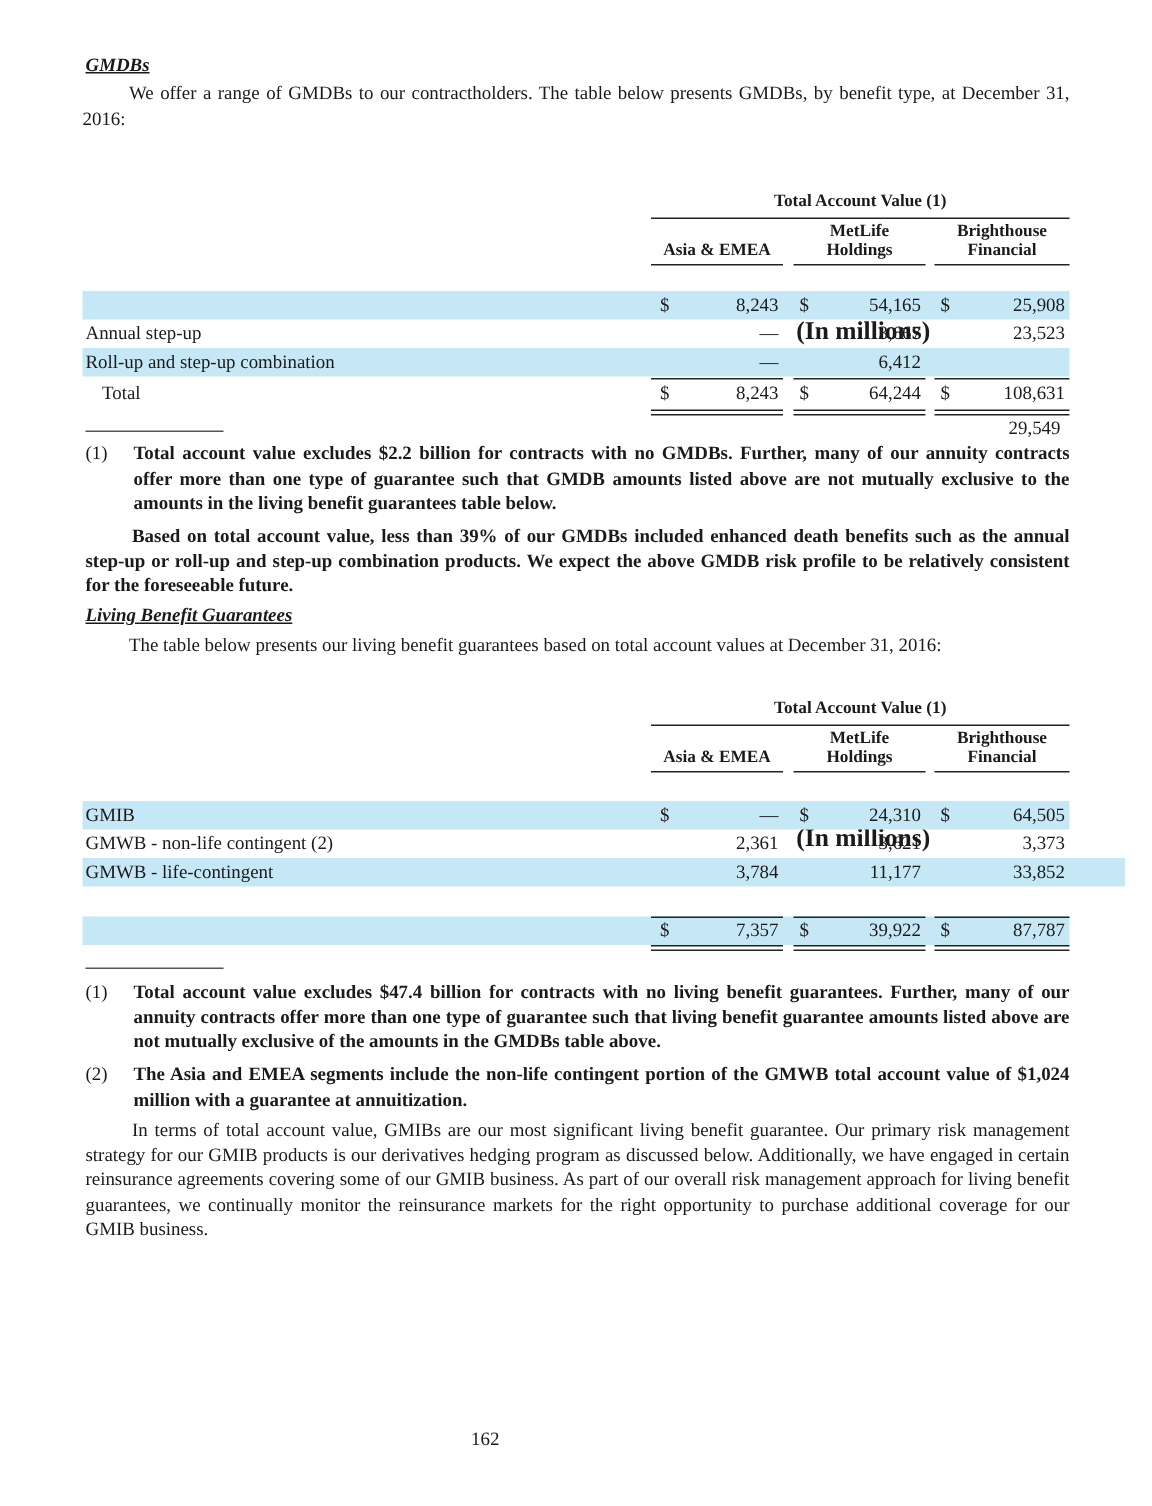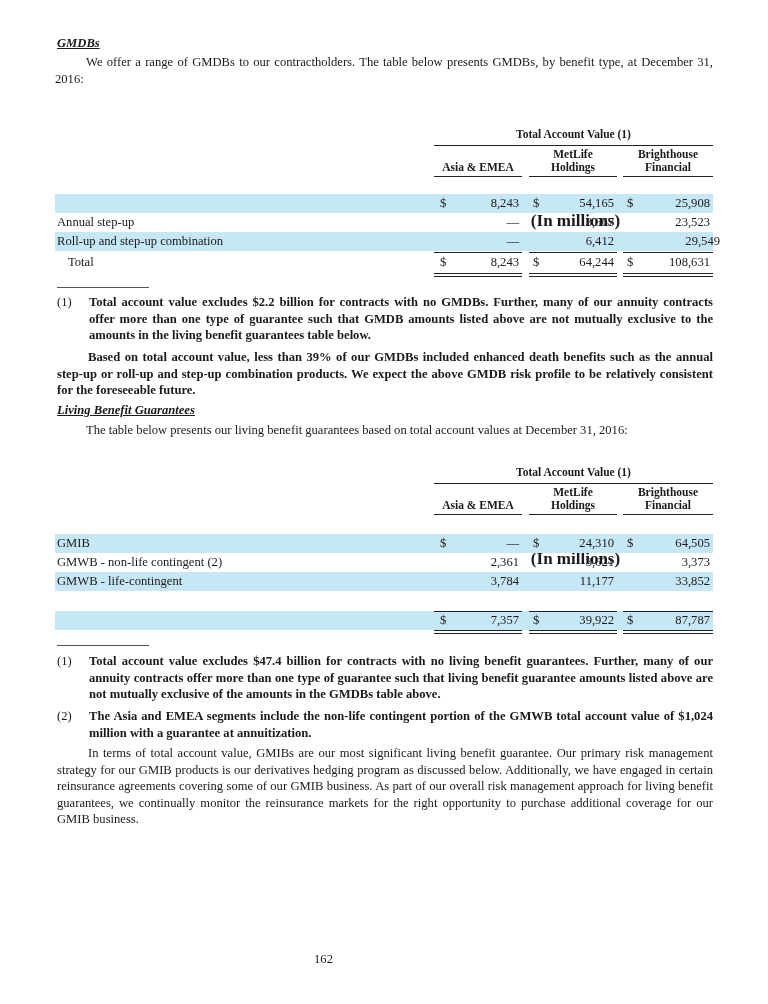--- a/index.html
+++ b/index.html
@@ -68,21 +68,21 @@
   <div class="row" style="top:85px;">
     <span class="lbl">Annual step-up</span>
     <span class="cell-v" style="left:395px; width:69px;">—</span>
     <span class="cell-v" style="left:490px; width:69px;">3,667</span>
     <span class="cell-v" style="left:585px; width:70px;">23,523</span>
   </div>
   <div class="row band" style="top:104px;">
     <span class="lbl">Roll-up and step-up combination</span>
     <span class="cell-v" style="left:395px; width:69px;">—</span>
     <span class="cell-v" style="left:490px; width:69px;">6,412</span>
-    <span class="cell-v" style="left:595px; width:70px;">29,549</span>
+    <span class="cell-v" style="left:582px; width:70px;margin-top:44px;">29,549</span>
   </div>
   <div class="tot-rule" style="left:379px; width:88px; top:124px;"></div>
   <div class="tot-rule" style="left:474px; width:88px; top:124px;"></div>
   <div class="tot-rule" style="left:568px; width:90px; top:124px;"></div>
   <div class="row" style="top:125px;">
     <span class="lbl total">Total</span>
     <span class="cell-d" style="left:385px;">$</span>
     <span class="cell-v" style="left:395px; width:69px;">8,243</span>
     <span class="cell-d" style="left:478px;">$</span>
     <span class="cell-v" style="left:490px; width:69px;">64,244</span>
@@ -132,21 +132,21 @@
     <span class="cell-v" style="left:490px; width:69px;">24,310</span>
     <span class="cell-d" style="left:572px;">$</span>
     <span class="cell-v" style="left:585px; width:70px;">64,505</span>
   </div>
   <div class="row" style="top:87px;">
     <span class="lbl">GMWB - non-life contingent (2)</span>
     <span class="cell-v" style="left:395px; width:69px;">2,361</span>
     <span class="cell-v" style="left:490px; width:69px;">3,621</span>
     <span class="cell-v" style="left:585px; width:70px;">3,373</span>
   </div>
-  <div class="row band" style="top:106px;">
+  <div class="row band" style="top:106px;padding-left:37px;">
     <span class="lbl">GMWB - life-contingent</span>
     <span class="cell-v" style="left:395px; width:69px;">3,784</span>
     <span class="cell-v" style="left:490px; width:69px;">11,177</span>
     <span class="cell-v" style="left:585px; width:70px;">33,852</span>
   </div>
   <div class="row" style="top:125px;margin-top:20px;">
     <span class="lbl">GMAB</span>
     <span class="cell-v" style="left:395px; width:69px;">1,212</span>
     <span class="cell-v" style="left:490px; width:69px;">814</span>
     <span class="cell-v" style="left:585px; width:70px;">979</span>

